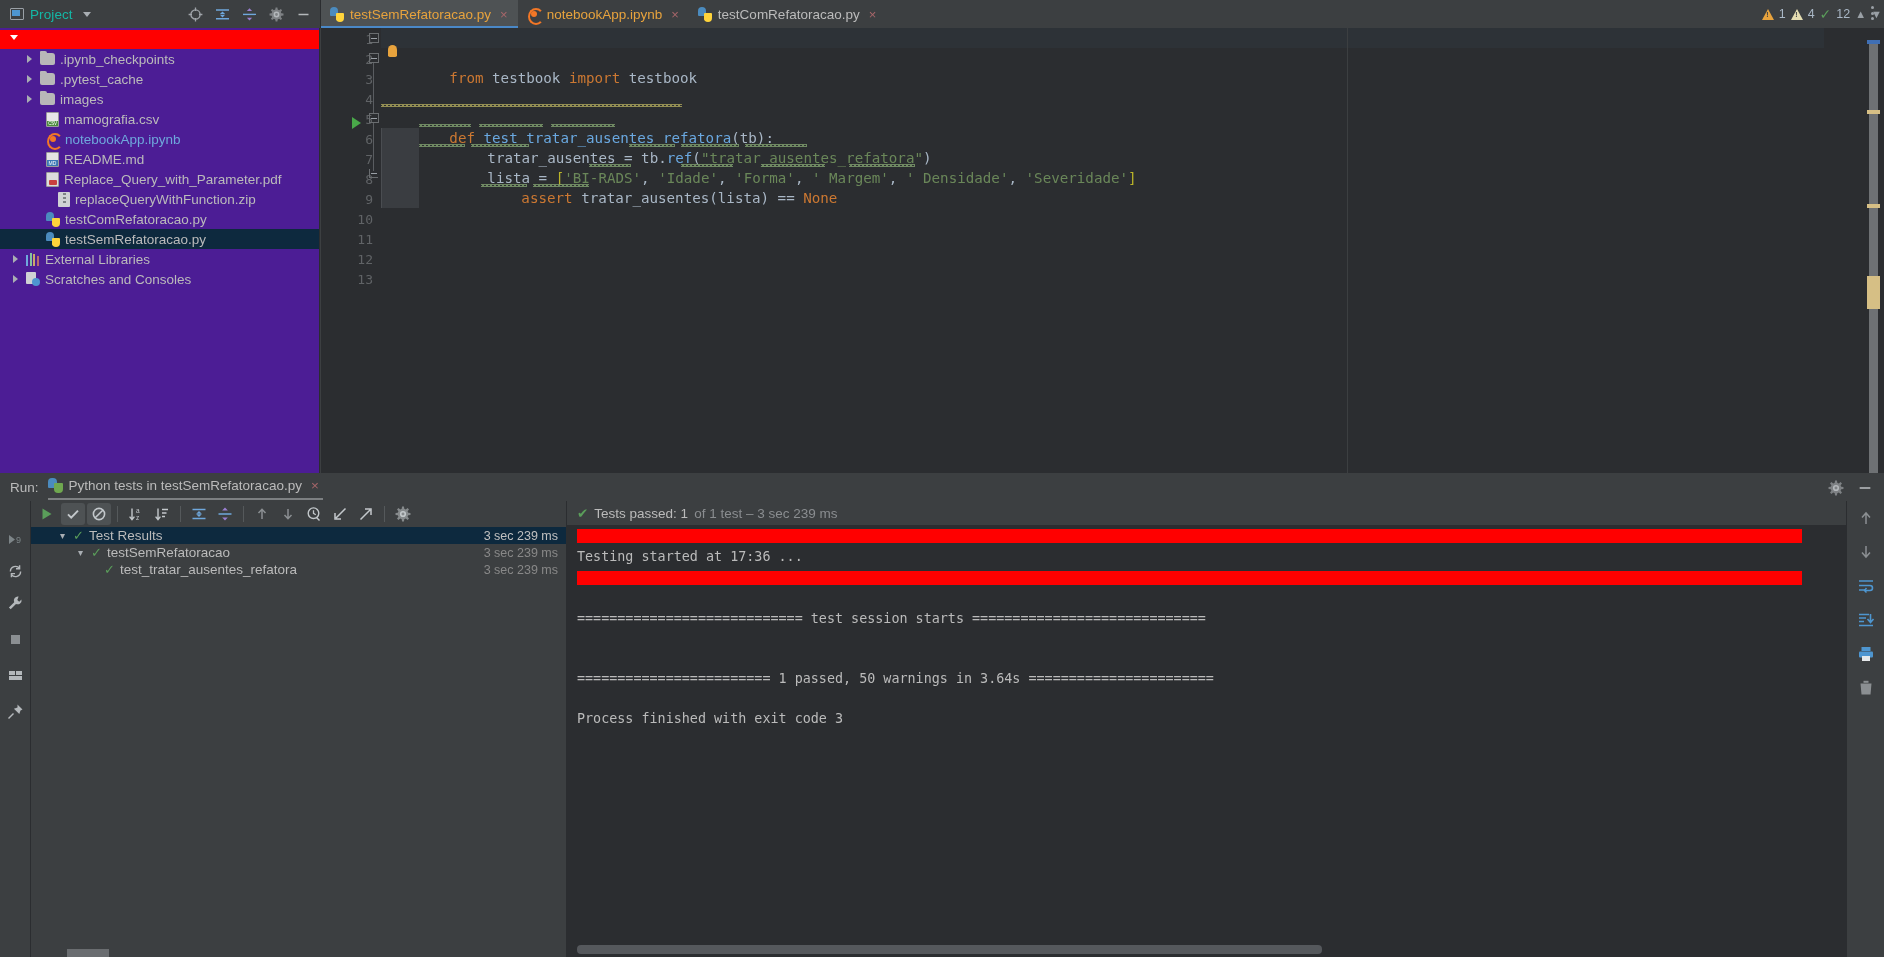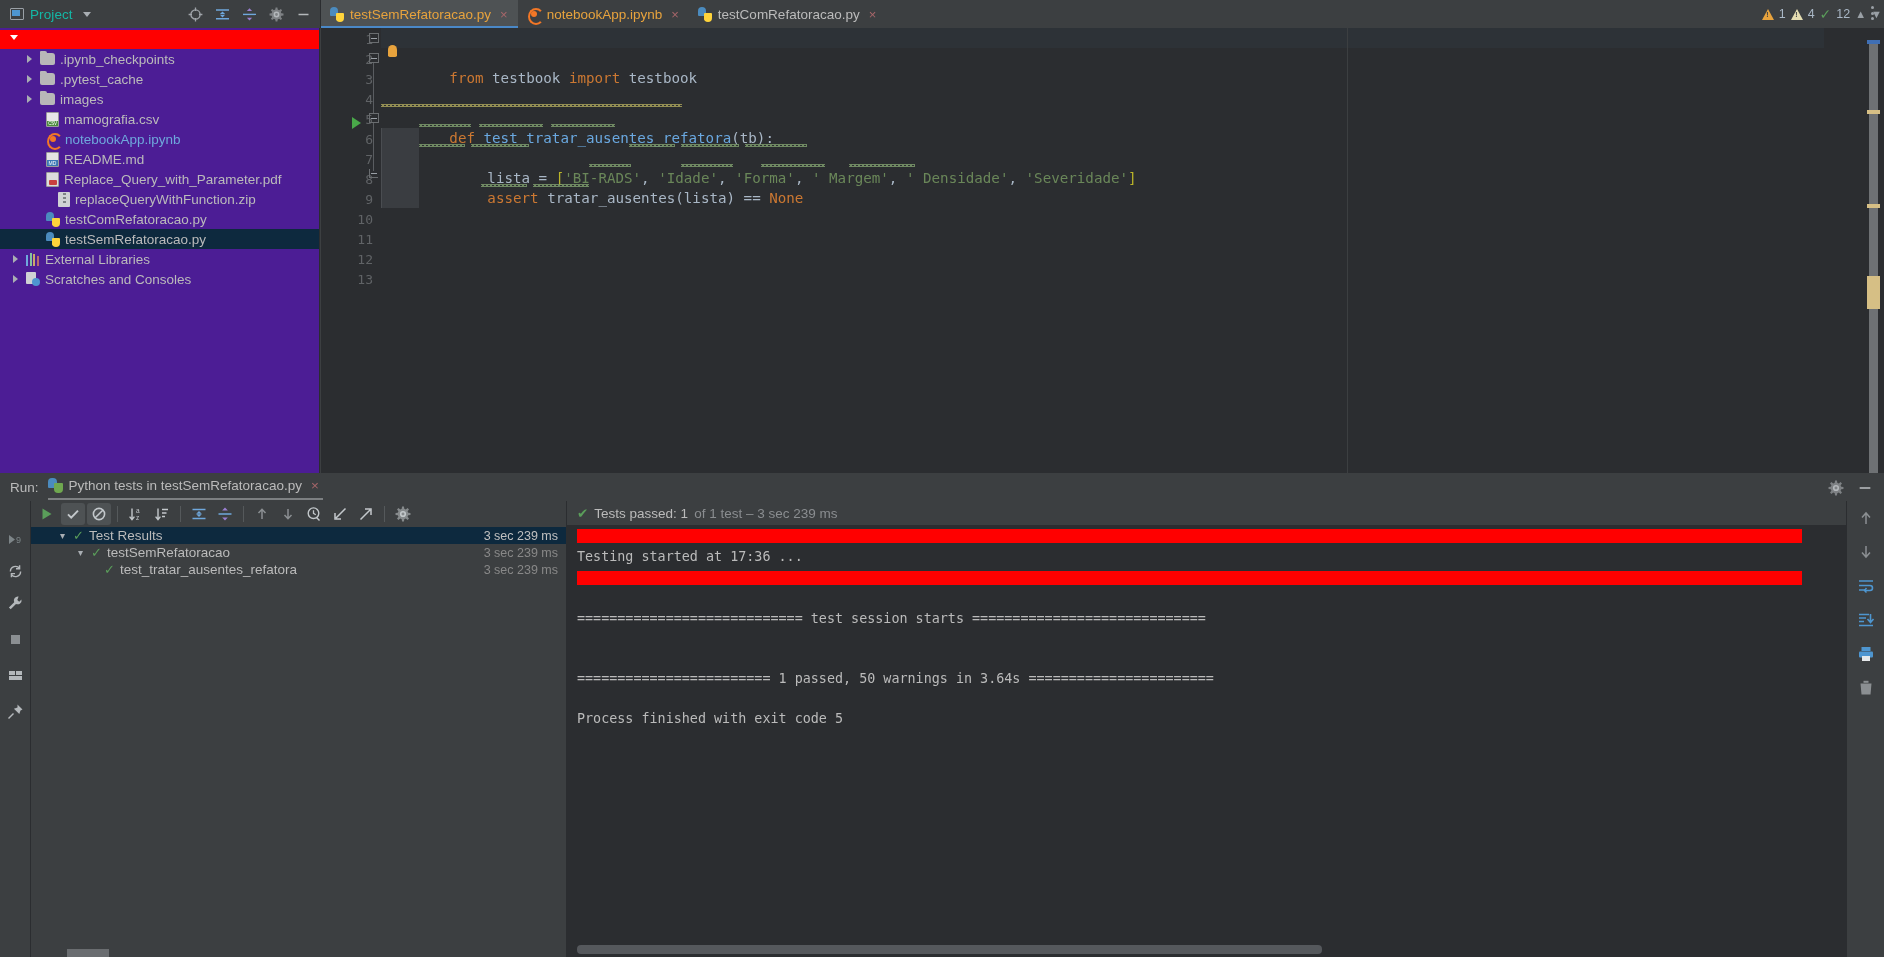--- a/index.html
+++ b/index.html
@@ -382,35 +382,38 @@
 
       <div class="squiggle y" style="left:0; top:76px; width:301px;"></div>
 
       <div class="cline" style="top:80px">
         <span class="k-kw">def</span><span class="k-fn"> test_tratar_ausentes_refatora</span><span class="k-id">(tb):</span>
       </div>
       <div class="squiggle" style="left:38px; top:96px; width:52px;"></div>
       <div class="squiggle" style="left:98px; top:96px; width:64px;"></div>
       <div class="squiggle" style="left:170px; top:96px; width:64px;"></div>
 
+      <div class="cline" style="top:100px; left:38px;">
+        <span class="k-id">tratar_ausentes = </span><span class="k-param">tb</span><span class="k-id">.</span><span class="k-fn">ref</span><span class="k-id">(</span><span class="k-str">"tratar_ausentes_refatora"</span><span class="k-id">)</span>
+      </div>
       <div class="squiggle" style="left:38px; top:116px; width:46px;"></div>
       <div class="squiggle" style="left:90px; top:116px; width:58px;"></div>
       <div class="squiggle" style="left:248px; top:116px; width:46px;"></div>
       <div class="squiggle" style="left:300px; top:116px; width:58px;"></div>
       <div class="squiggle" style="left:364px; top:116px; width:62px;"></div>
 
       <div class="cline" style="top:120px; left:38px;">
         <span class="k-id">lista = </span><span class="k-deco">[</span><span class="k-str">'BI-RADS'</span><span class="k-id">, </span><span class="k-str">'Idade'</span><span class="k-id">, </span><span class="k-str">'Forma'</span><span class="k-id">, </span><span class="k-str">' Margem'</span><span class="k-id">, </span><span class="k-str">' Densidade'</span><span class="k-id">, </span><span class="k-str">'Severidade'</span><span class="k-deco">]</span>
       </div>
       <div class="squiggle" style="left:208px; top:136px; width:42px;"></div>
       <div class="squiggle" style="left:300px; top:136px; width:52px;"></div>
       <div class="squiggle" style="left:380px; top:136px; width:64px;"></div>
       <div class="squiggle" style="left:468px; top:136px; width:66px;"></div>
 
-      <div class="cline" style="top:140px; left:38px;">
+      <div class="cline" style="top:140px; left:26px;padding-left:46px;">
         <span class="k-kw">assert</span><span class="k-id"> tratar_ausentes</span><span class="k-id">(</span><span class="k-param">lista</span><span class="k-id">)</span><span class="k-id"> == </span><span class="k-none">None</span>
       </div>
       <div class="squiggle" style="left:100px; top:156px; width:46px;"></div>
       <div class="squiggle" style="left:152px; top:156px; width:56px;"></div>
 
       <div class="vsplit" style="left:966px;"></div>
     </div>
 
     <div class="editor-right">
       <div class="mmbar" style="top:12px; bottom:0;"></div>
@@ -601,21 +604,21 @@
         <div class="console">
           <div class="cline2" style="height:22px;padding-top:4px;"><span class="redband" style="display:block;width:1225px;"></span></div>
           <div class="cline2">Testing started at 17:36 ...</div>
           <div class="cline2" style="height:22px;padding-top:4px;"><span class="redband" style="display:block;width:1225px;"></span></div>
           <div class="cline2"></div>
           <div class="cline2">============================ test session starts =============================</div>
           <div class="cline2"></div>
           <div class="cline2"></div>
           <div class="cline2">======================== 1 passed, 50 warnings in 3.64s =======================</div>
           <div class="cline2"></div>
-          <div class="cline2">Process finished with exit code 5</div>
+          <div class="cline2">Process finished with exit code 3</div>
           <div class="hscroll" style="width:745px;"></div>
         </div>
 
         <div class="console-rail">
           <span class="cr">
             <svg width="18" height="18" viewBox="0 0 18 18">
                 <path d="M9 15V4M5 8.5L9 4l4 4.5" fill="none" stroke="#8b8f92" stroke-width="1.5"></path>
               </svg>
           </span>
           <span class="cr">

